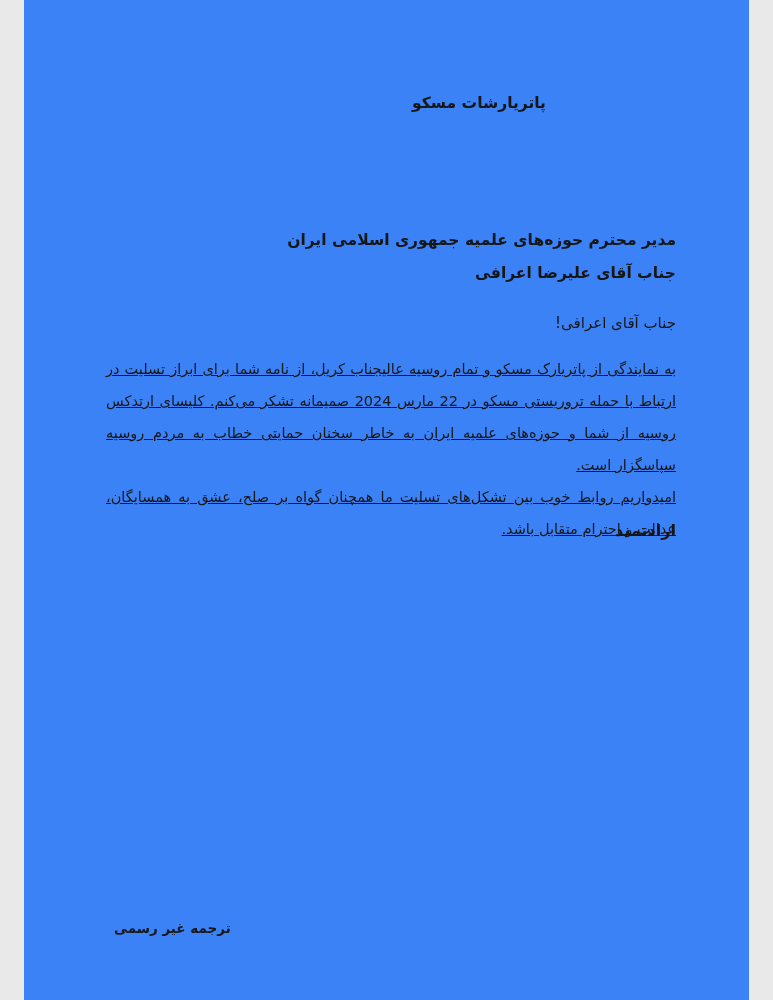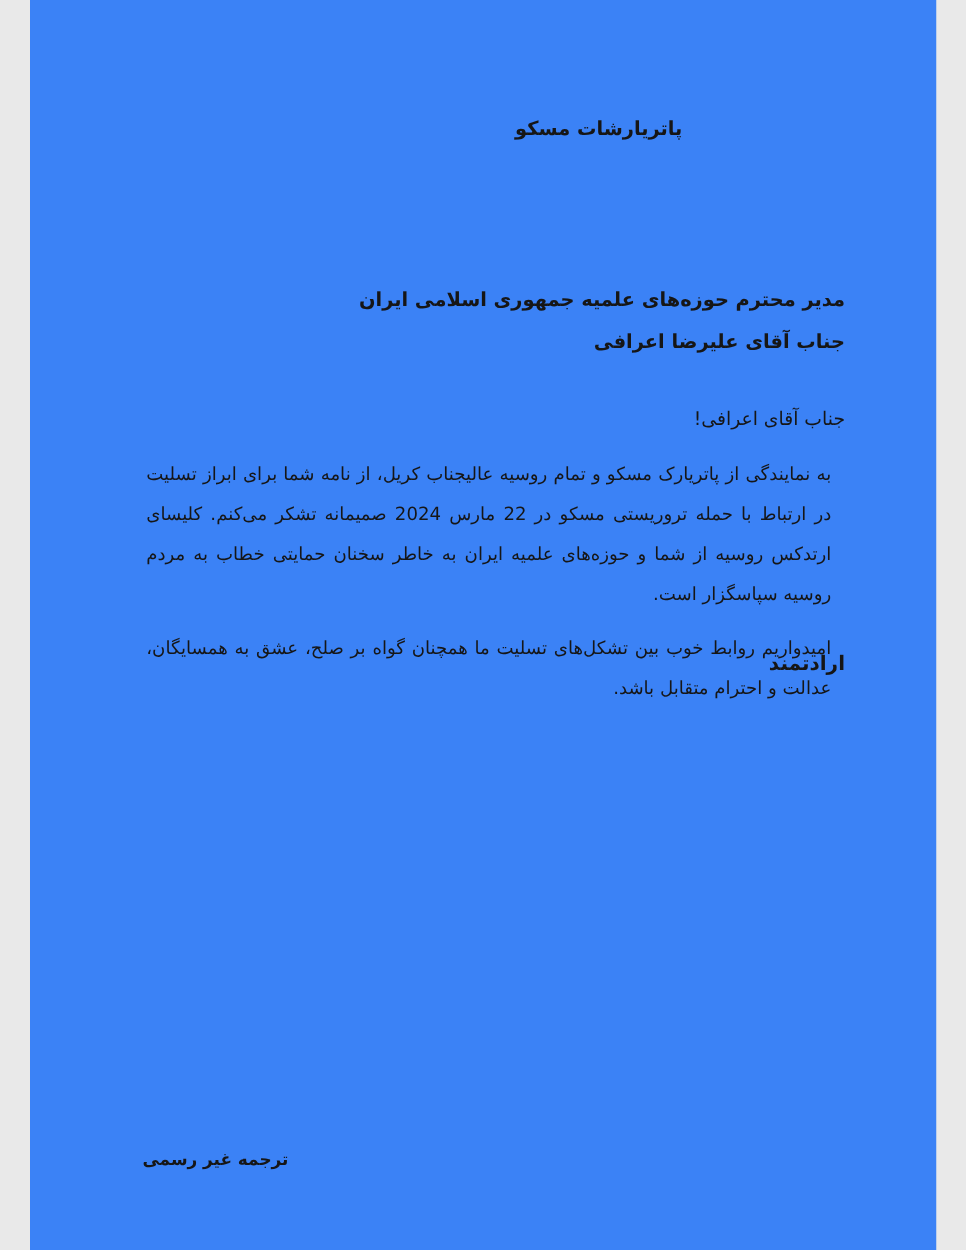--- a/index.html
+++ b/index.html
@@ -38,34 +38,34 @@
     line-height: 33px;
   }
   .salutation {
     position: absolute;
     top: 308px;
     right: 73px;
     left: 82px;
     text-align: right;
     font-size: 15px;
     line-height: 30px;
-    margin-top: 12px;
   }
   .body-text {
     position: absolute;
     top: 353px;
     right: 73px;
     left: 82px;
     font-size: 14.5px;
     line-height: 32px;
   }
   .body-text p {
-    margin: 11px;
+    margin: 0;
     text-align: justify;
     text-justify: inter-word;
+    text-decoration: underline;
   }
   .signature {
     position: absolute;
     top: 514px;
     right: 73px;
     left: 82px;
     text-align: right;
     font-weight: bold;
     font-size: 16px;
     line-height: 34px;

